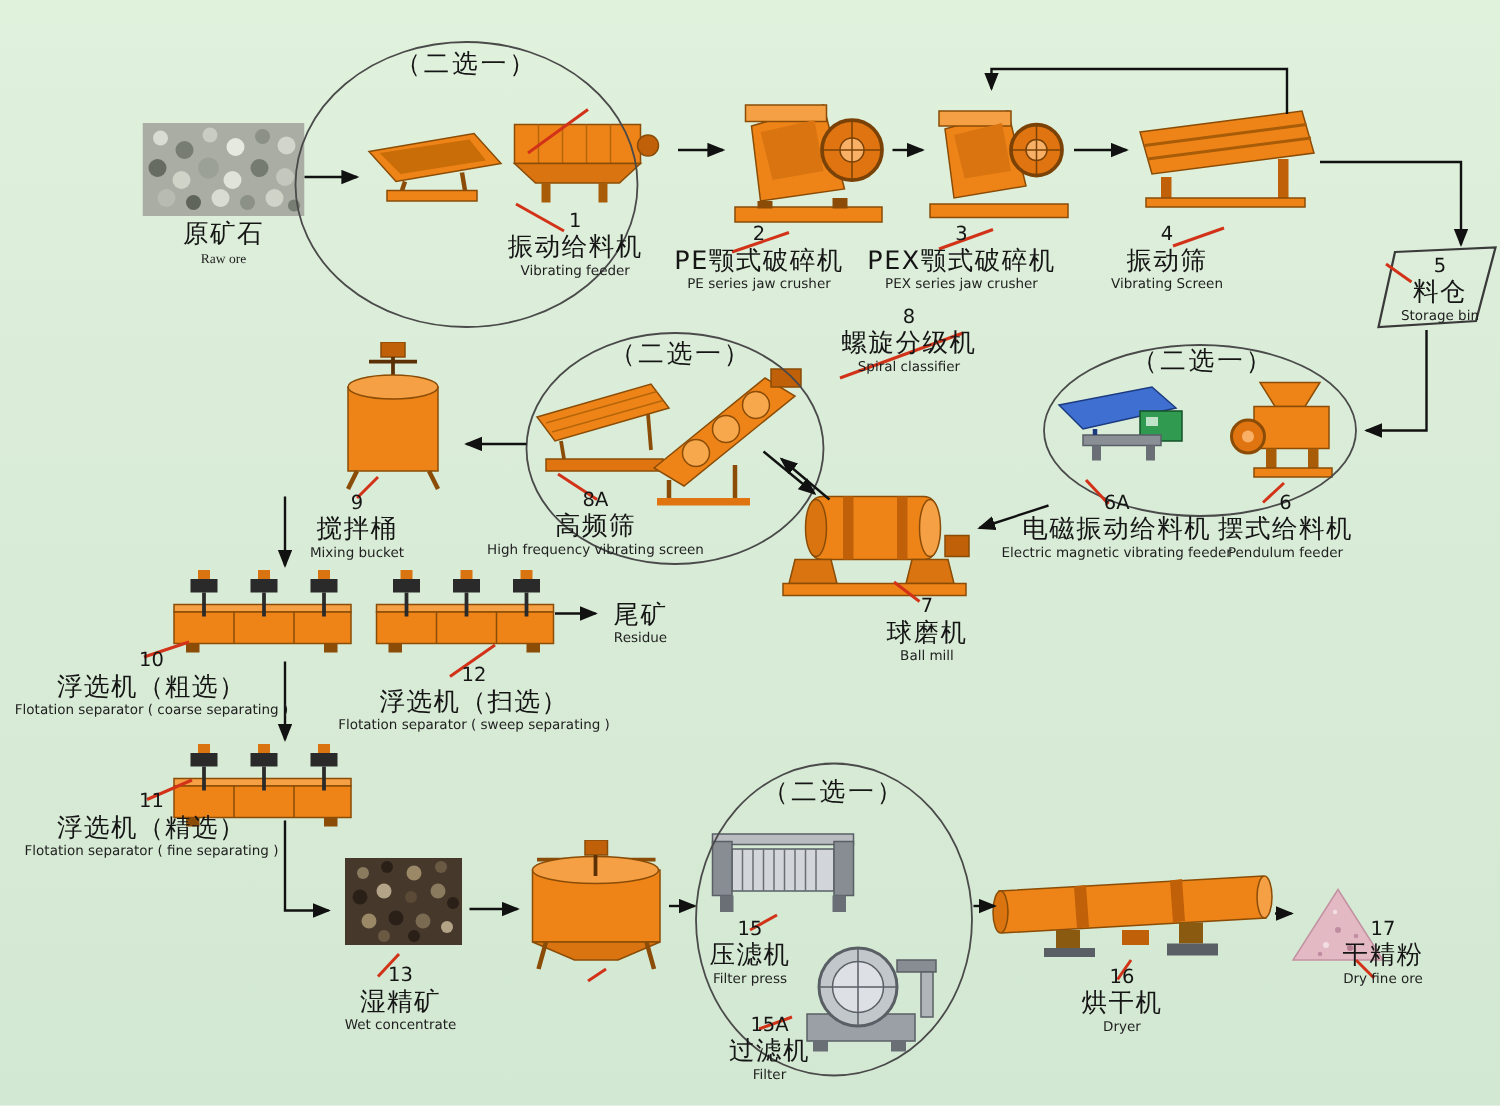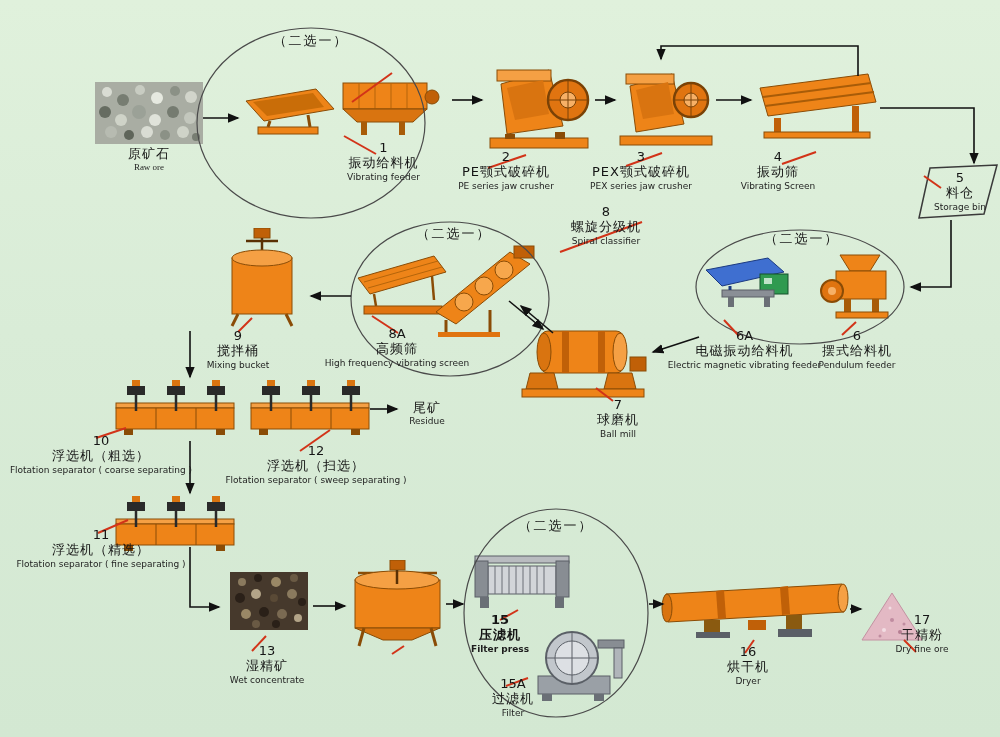--- a/index.html
+++ b/index.html
@@ -4,21 +4,21 @@
 <style>
   html,body{margin:0;padding:0;background:#eee;}
   .stage{position:relative;width:1000px;height:737px;overflow:hidden;
          background:linear-gradient(180deg,#e0f1dc 0%,#d9ecd7 45%,#d3e8d2 100%);
          font-family:"DejaVu Sans","Liberation Sans",sans-serif;color:#151515;}
   .fig{position:absolute;}
   .fig svg{display:block;width:100%;height:100%;}
   #overlay{position:absolute;left:0;top:0;width:1000px;height:737px;pointer-events:none;}
   .lbl{position:absolute;text-align:center;line-height:1.18;}
   .lbl .num{font-size:13px;}
-  .lbl .zh{font-size:13px;letter-spacing:1px;}
+  .lbl .zh{font-size:17px;letter-spacing:1px;}
   .lbl .en{font-size:9px;color:#1e1e1e;margin-top:1px;}
   .lbl.choose .zh{letter-spacing:2px;}
 </style>
 </head>
 <body>
 
 <div class="stage">
 
   <div class="fig" style="left:95px;top:82px;width:108px;height:62px;">
     <svg viewBox="0 0 108 62">
@@ -510,21 +510,21 @@
     <div class="num">13</div>
     <div class="zh">湿精矿</div>
     <div class="en">Wet concentrate</div>
   </div>
 
 
   <div class="lbl choose" style="left:494px;top:518px;width:124px;">
     <div class="zh">（二选一）</div>
   </div>
 
-  <div class="lbl" style="left:445px;top:612px;width:110px;font-weight:bold;">
+  <div class="lbl" style="left:445px;top:612px;width:110px;">
     <div class="num">15</div>
     <div class="zh">压滤机</div>
     <div class="en">Filter press</div>
   </div>
 
   <div class="lbl" style="left:463px;top:676px;width:100px;">
     <div class="num">15A</div>
     <div class="zh">过滤机</div>
     <div class="en">Filter</div>
   </div>

